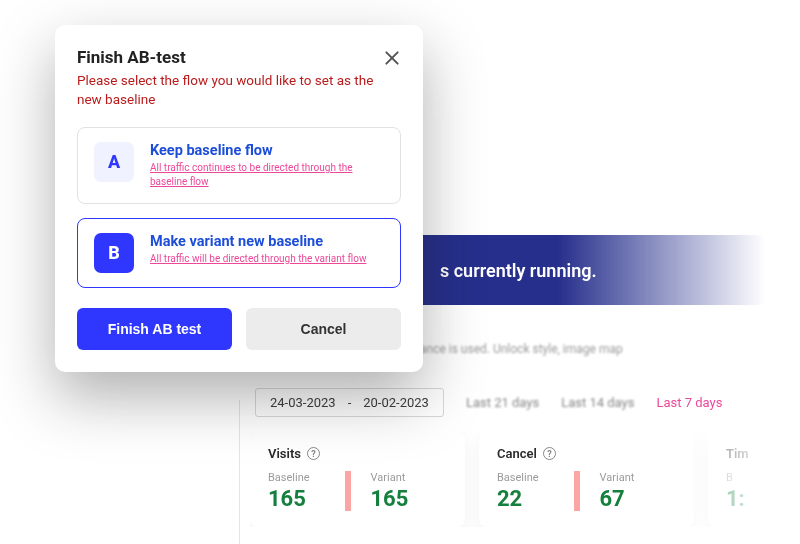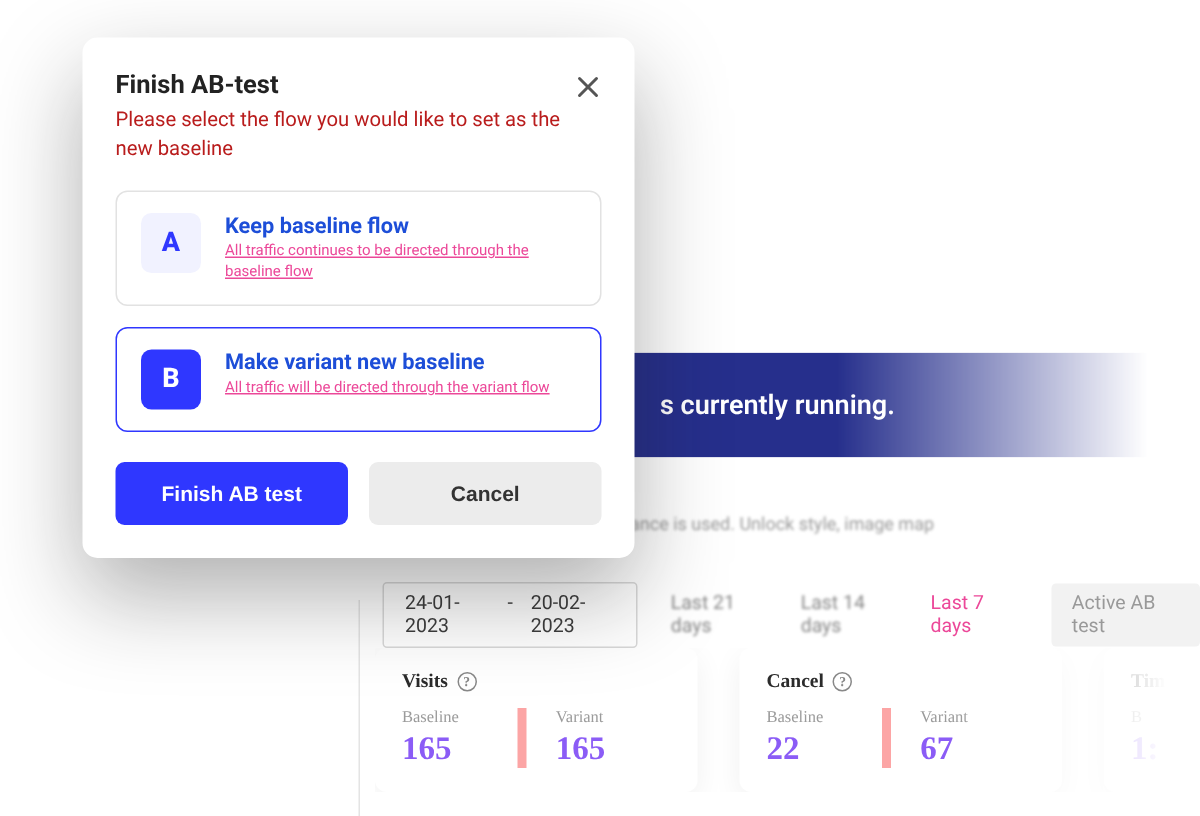--- a/index.html
+++ b/index.html
@@ -49,44 +49,43 @@
   .filter-chip {
     background: #f2f2f2; color: #999;
     padding: 6px 14px; border-radius: 3px; font-size: 13px;
     filter: blur(0.4px);
   }
 
   
   .stats {
     position: absolute;
     left: 250px; top: 432px; right: 0;
-    display: flex; gap: 28px;
+    display: flex; gap: 14px;
     -webkit-mask-image: linear-gradient(90deg, rgba(0,0,0,1) 0%, rgba(0,0,0,1) 70%, rgba(0,0,0,0) 96%);
             mask-image: linear-gradient(90deg, rgba(0,0,0,1) 0%, rgba(0,0,0,1) 70%, rgba(0,0,0,0) 96%);
-            font-family: Liberation Serif, serif;
   }
   .card {
     background: #fff;
     border-radius: 8px;
     box-shadow: 0 6px 20px rgba(0,0,0,0.06);
     padding: 14px 18px 16px;
     width: 215px;
     flex-shrink: 0;
   }
   .card-title { font-size: 13px; font-weight: 600; color: #2b2b2b; margin-bottom: 10px; display: flex; align-items: center; gap: 6px; }
   .help-icon {
     width: 13px; height: 13px; border: 1px solid #888; border-radius: 50%;
     display: inline-flex; align-items: center; justify-content: center;
     font-size: 9px; color: #888; font-weight: 700;
   }
   .card-body { display: flex; }
   .col { flex: 1; }
   .col + .col { border-left: 6px solid #fca5a5; padding-left: 20px; }
   .col-label { font-size: 11px; color: #9b9b9b; margin-bottom: 2px; }
-  .col-val { font-size: 22px; font-weight: 700; color: #8b5cf6; }
+  .col-val { font-size: 22px; font-weight: 700; color: #15803d; }
 
   
   .modal-wrap {
     position: absolute;
     left: 55px; top: 25px;
     width: 368px;
     background: #fff;
     border-radius: 10px;
     box-shadow: 0 25px 60px rgba(30,30,30,0.35);
     padding: 22px 22px 22px;
@@ -151,28 +150,27 @@
 <div class="backdrop"></div>
 
 <div class="banner">
   <span>s currently running.</span>
 </div>
 
 <div class="sub-banner">ance is used. Unlock style, image map</div>
 
 <div class="filters">
   <div class="date-box">
-    <span>24-01-2023</span>
+    <span>24-03-2023</span>
     <span>-</span>
     <span>20-02-2023</span>
   </div>
   <span class="filter-blur">Last 21 days</span>
   <span class="filter-blur">Last 14 days</span>
   <span class="filter-clear">Last 7 days</span>
-  <span class="filter-chip">Active AB test</span>
 </div>
 
 <div class="vline"></div>
 
 <div class="stats">
   <div class="card">
     <div class="card-title">
       <span>Visits</span>
       <span class="help-icon">?</span>
     </div>

